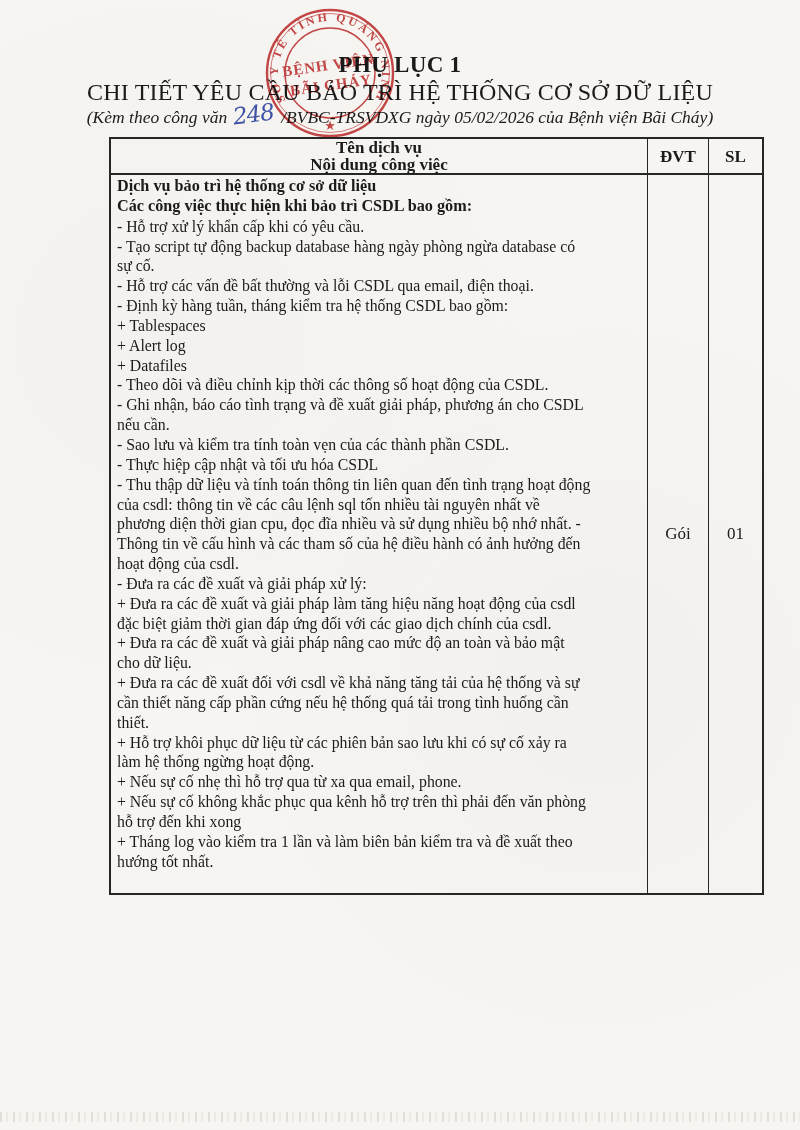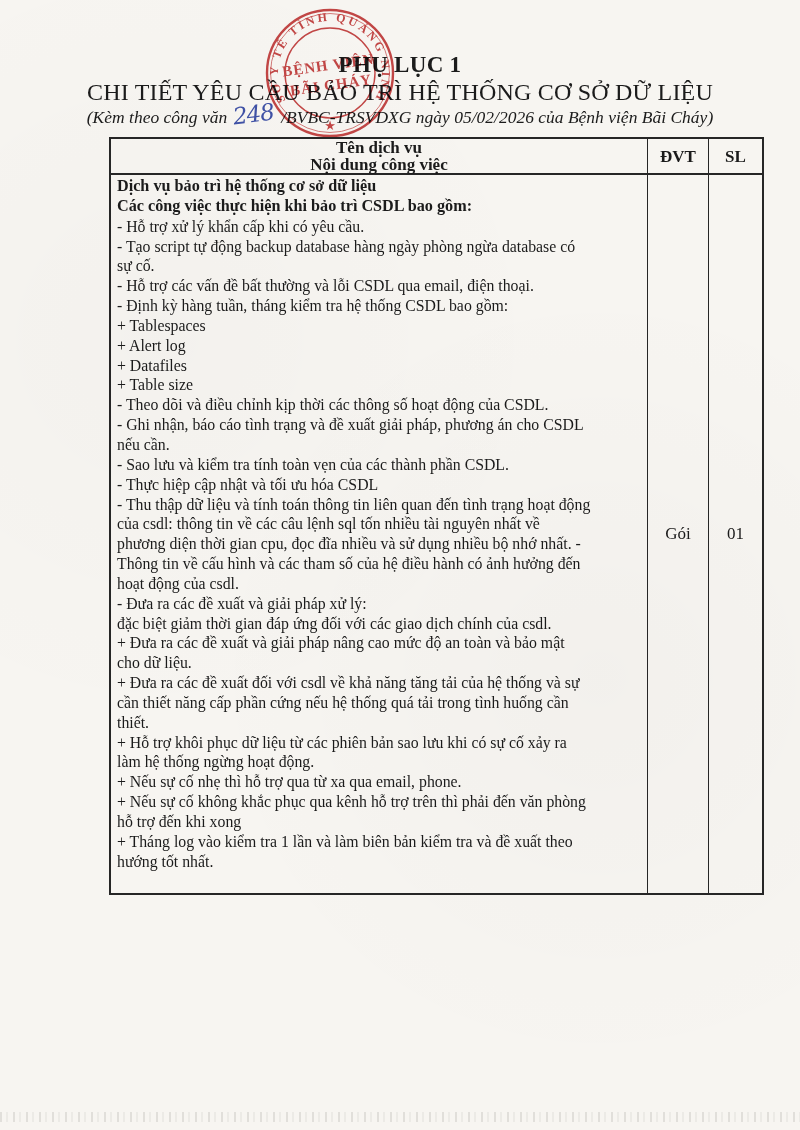--- a/index.html
+++ b/index.html
@@ -122,32 +122,32 @@
         <div class="cell-line bold">Dịch vụ bảo trì hệ thống cơ sở dữ liệu</div>
         <div class="cell-line bold">Các công việc thực hiện khi bảo trì CSDL bao gồm:</div>
         <div class="cell-line">- Hỗ trợ xử lý khẩn cấp khi có yêu cầu.</div>
         <div class="cell-line">- Tạo script tự động backup database hàng ngày phòng ngừa database có</div>
         <div class="cell-line">sự cố.</div>
         <div class="cell-line">- Hỗ trợ các vấn đề bất thường và lỗi CSDL qua email, điện thoại.</div>
         <div class="cell-line">- Định kỳ hàng tuần, tháng kiểm tra hệ thống CSDL bao gồm:</div>
         <div class="cell-line">+ Tablespaces</div>
         <div class="cell-line">+ Alert log</div>
         <div class="cell-line">+ Datafiles</div>
-        <div class="cell-line">+ Table size</div>
         <div class="cell-line">- Theo dõi và điều chỉnh kịp thời các thông số hoạt động của CSDL.</div>
         <div class="cell-line">- Ghi nhận, báo cáo tình trạng và đề xuất giải pháp, phương án cho CSDL</div>
         <div class="cell-line">nếu cần.</div>
         <div class="cell-line">- Sao lưu và kiểm tra tính toàn vẹn của các thành phần CSDL.</div>
         <div class="cell-line">- Thực hiệp cập nhật và tối ưu hóa CSDL</div>
         <div class="cell-line">- Thu thập dữ liệu và tính toán thông tin liên quan đến tình trạng hoạt động</div>
         <div class="cell-line">của csdl: thông tin về các câu lệnh sql tốn nhiều tài nguyên nhất về</div>
         <div class="cell-line">phương diện thời gian cpu, đọc đĩa nhiều và sử dụng nhiều bộ nhớ nhất. -</div>
         <div class="cell-line">Thông tin về cấu hình và các tham số của hệ điều hành có ảnh hưởng đến</div>
         <div class="cell-line">hoạt động của csdl.</div>
         <div class="cell-line">- Đưa ra các đề xuất và giải pháp xử lý:</div>
+        <div class="cell-line">+ Đưa ra các đề xuất và giải pháp làm tăng hiệu năng hoạt động của csdl</div>
         <div class="cell-line">đặc biệt giảm thời gian đáp ứng đối với các giao dịch chính của csdl.</div>
         <div class="cell-line">+ Đưa ra các đề xuất và giải pháp nâng cao mức độ an toàn và bảo mật</div>
         <div class="cell-line">cho dữ liệu.</div>
         <div class="cell-line">+ Đưa ra các đề xuất đối với csdl về khả năng tăng tải của hệ thống và sự</div>
         <div class="cell-line">cần thiết năng cấp phần cứng nếu hệ thống quá tải trong tình huống cần</div>
         <div class="cell-line">thiết.</div>
         <div class="cell-line">+ Hỗ trợ khôi phục dữ liệu từ các phiên bản sao lưu khi có sự cố xảy ra</div>
         <div class="cell-line">làm hệ thống ngừng hoạt động.</div>
         <div class="cell-line">+ Nếu sự cố nhẹ thì hỗ trợ qua từ xa qua email, phone.</div>
         <div class="cell-line">+ Nếu sự cố không khắc phục qua kênh hỗ trợ trên thì phải đến văn phòng</div>

